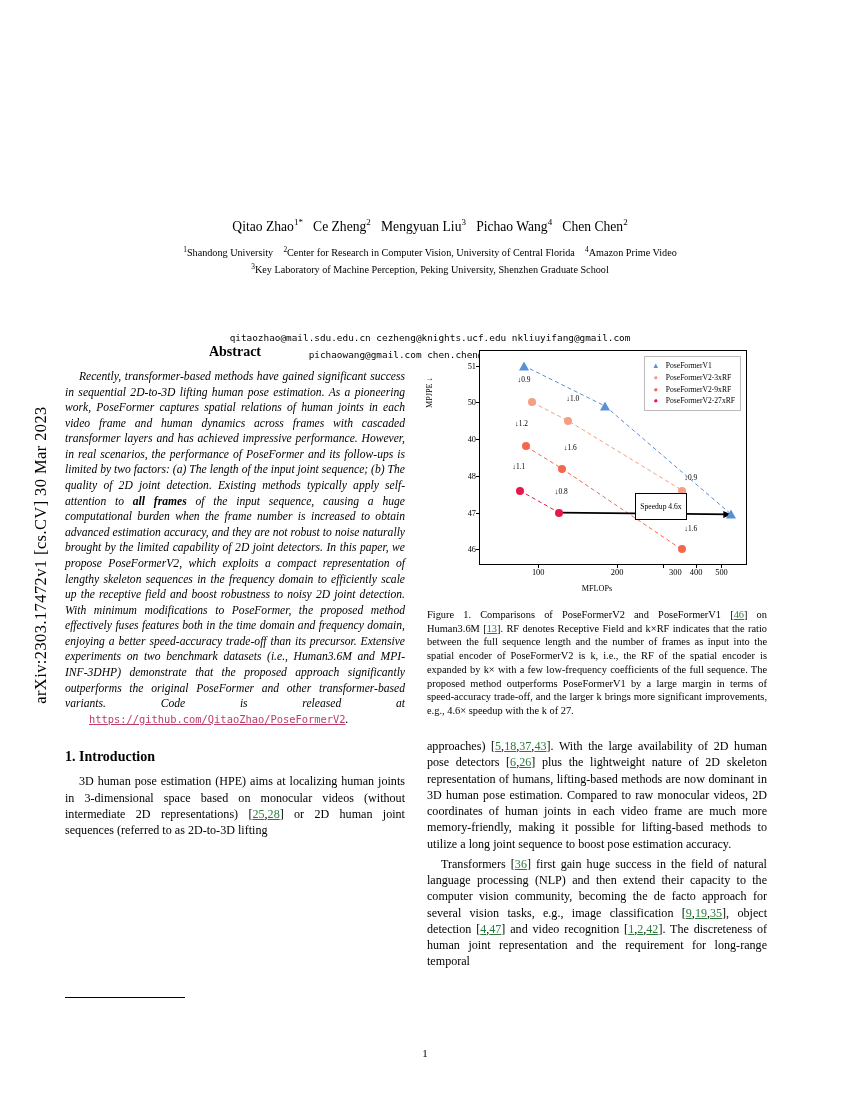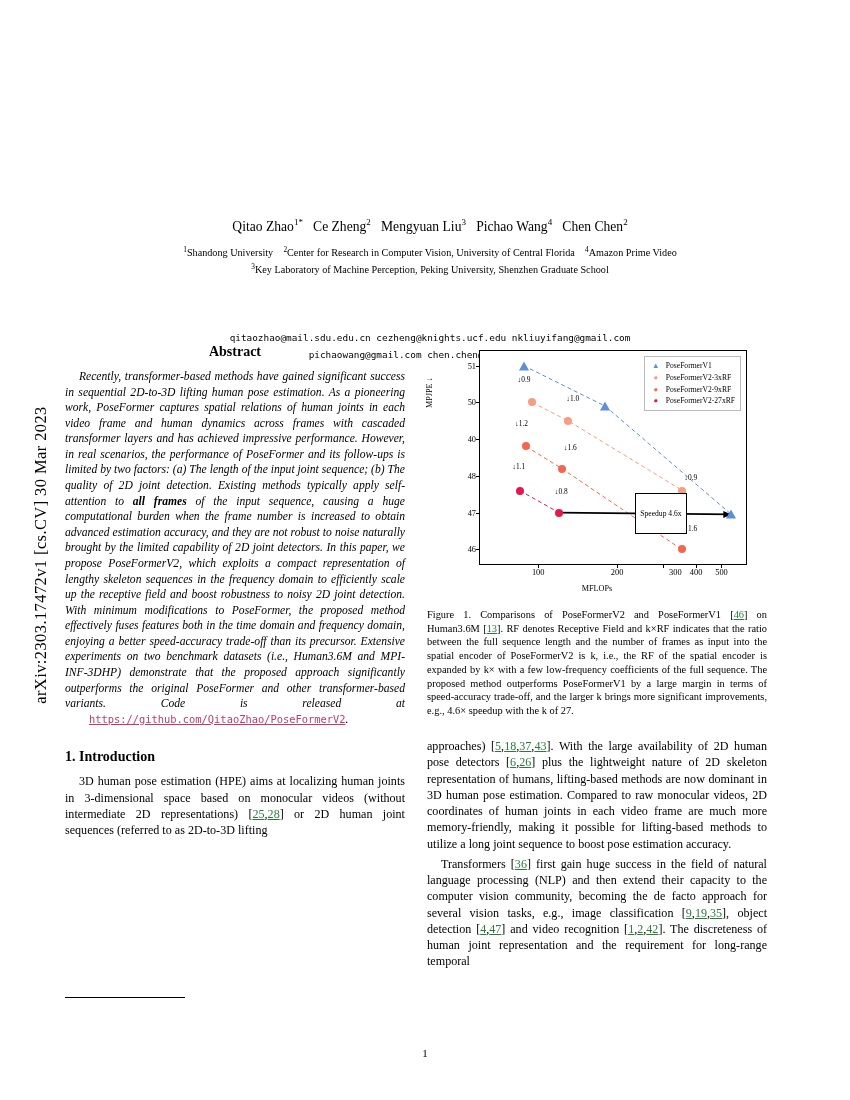--- a/index.html
+++ b/index.html
@@ -261,21 +261,21 @@
   .annot {
     position: absolute;
     font-size: 7.4px;
     white-space: nowrap;
   }
   .speedbox {
     position: absolute;
     border: 1px solid #000;
     background: #fff;
     font-size: 7.6px;
-    padding: 15px 4px;
+    padding: 8px 4px;
     white-space: nowrap;
   }
 </style>
 </head>
 <body>
 
 <div class="page">
 
   <div class="arxiv-stamp">arXiv:2303.17472v1  [cs.CV]  30 Mar 2023</div>
 

